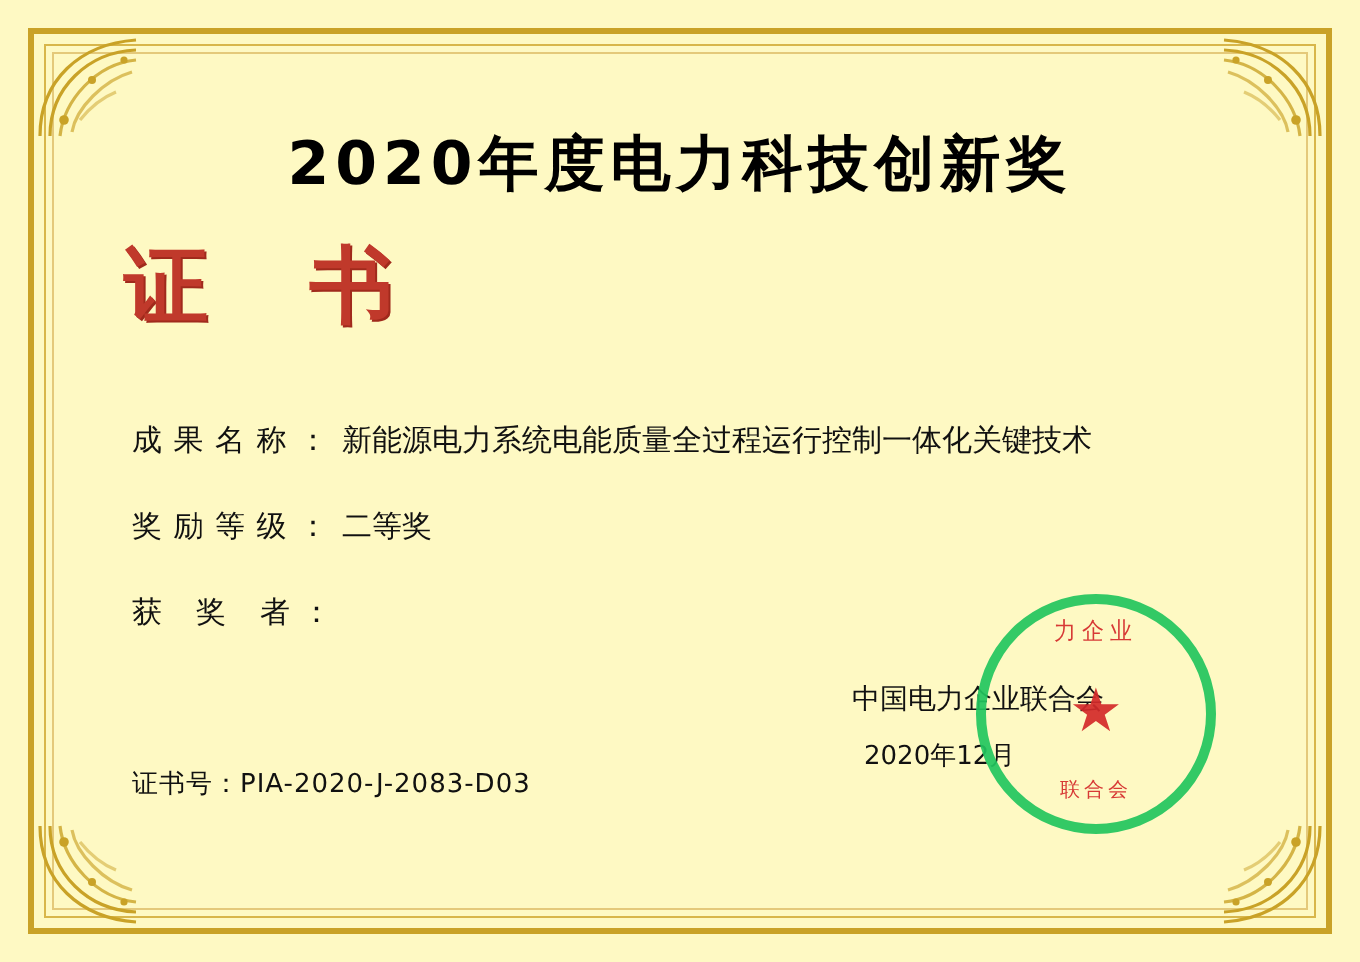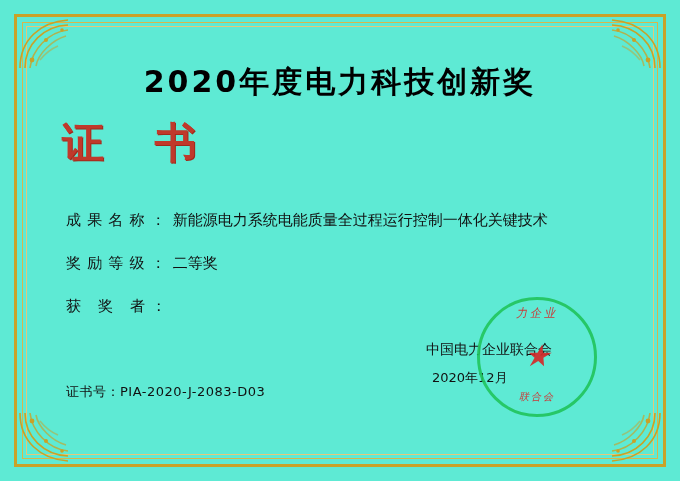--- a/index.html
+++ b/index.html
@@ -4,21 +4,21 @@
 <style>
   html, body {
     margin: 0;
     padding: 0;
     background: #ffffff;
   }
   #certificate {
     position: relative;
     width: 680px;
     height: 481px;
-    background: #5eead4;
+    background: #fef9c3;
     overflow: hidden;
     font-family: "Liberation Sans", sans-serif;
   }
 
   
   .border-outer {
     position: absolute;
     left: 14px;
     top: 14px;
     right: 14px;
@@ -96,21 +96,21 @@
     padding-left: 22px;
   }
   .field-row {
     display: flex;
     align-items: baseline;
     margin-bottom: 24px;
     font-size: 15px;
     color: #111111;
   }
   .field-label {
-    font-family: Liberation Sans, sans-serif;
+    font-family: Liberation Serif, serif;
     white-space: nowrap;
     letter-spacing: 1px;
   }
   .field-value {
     font-family: Liberation Mono, monospace;
     white-space: nowrap;
     margin-left: 6px;
   }
   .field-row.long .field-value { font-size: 15px; }
 
@@ -129,29 +129,28 @@
   
   .seal-area {
     position: absolute;
     right: 20px;
     bottom: 18px;
     width: 190px;
     height: 130px;
   }
   .seal {
     position: absolute;
-    right: 19px;
+    right: 8px;
     bottom: 8px;
     width: 120px;
     height: 120px;
-    border: 3px solid #22c55e;
+    border: 5px solid #22c55e;
     border-radius: 50%;
     box-sizing: border-box;
     opacity: 0.92;
-    font-style: italic;
   }
   .seal .star {
     position: absolute;
     left: 50%;
     top: 50%;
     transform: translate(-50%, -52%);
     color: #d42a2a;
     font-size: 30px;
     line-height: 1;
   }

